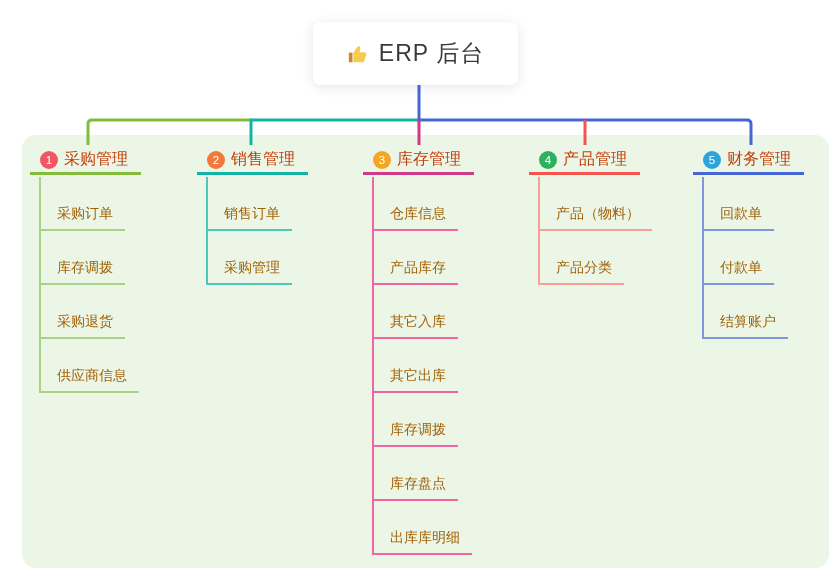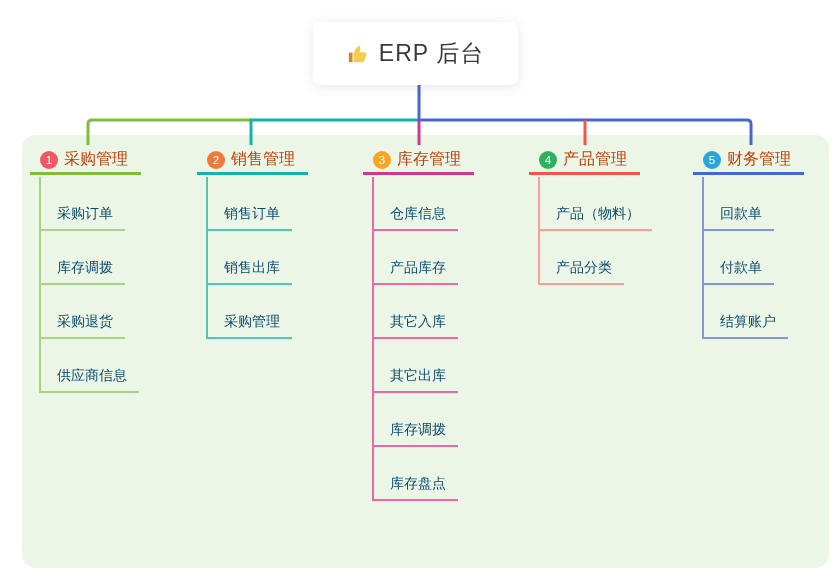--- a/index.html
+++ b/index.html
@@ -22,21 +22,21 @@
   .branch-header { display:flex; align-items:center; height:28px; width:111px;
                    padding-left:10px; border-bottom:3px solid var(--main); cursor:pointer; }
   .badge { width:18px; height:18px; border-radius:50%; background:var(--badge);
            color:#fff; font-size:11.5px; display:inline-flex; align-items:center;
            justify-content:center; margin-right:6px; flex:0 0 auto; }
   .branch-title { font-size:16px; color:#c2410c; white-space:nowrap; }
 
   .branch-children { position:absolute; left:9px; top:30px; border-left:2px solid var(--light); }
   .child-row { height:54px; display:flex; align-items:flex-end; }
   .child-label { padding:0 12px 6px 16px; border-bottom:2px solid var(--light);
-                 font-size:14px; color:#0c4a6e; white-space:nowrap; cursor:pointer; }
+                 font-size:14px; color:#a16207; white-space:nowrap; cursor:pointer; }
 </style>
 </head>
 <body>
 
 <div id="canvas">
 
   <div id="panel" style="background: rgb(235, 246, 231);"></div>
 
   <svg id="connectors" viewBox="0 0 839 588" fill="none" stroke-width="3">
     <path d="M88 145 V124 Q88 120 92 120 H251" stroke="#82bd3a"></path>
@@ -80,23 +80,20 @@
     <div class="branch" style="left: 197px; --main: #14b3a5; --light: #4cc7ba; --badge: #f2793b;">
       <div class="branch-header">
         <span class="badge">2</span>
         <span class="branch-title">销售管理</span>
       </div>
       <div class="branch-children">
         <div class="child-row">
       <div class="child-label">销售订单</div>
     </div>
         <div class="child-row">
-      <div class="child-label">销售出库</div>
-    </div>
-        <div class="child-row">
       <div class="child-label">采购管理</div>
     </div>
       </div>
     </div>
     <div class="branch" style="left: 363px; --main: #ce3a87; --light: #ee66a4; --badge: #f6a523;">
       <div class="branch-header">
         <span class="badge">3</span>
         <span class="branch-title">库存管理</span>
       </div>
       <div class="branch-children">
@@ -110,20 +107,23 @@
       <div class="child-label">其它入库</div>
     </div>
         <div class="child-row">
       <div class="child-label">其它出库</div>
     </div>
         <div class="child-row">
       <div class="child-label">库存调拨</div>
     </div>
         <div class="child-row">
       <div class="child-label">库存盘点</div>
+    </div>
+        <div class="child-row">
+      <div class="child-label">出库库明细</div>
     </div>
       </div>
     </div>
     <div class="branch" style="left: 529px; --main: #f2544e; --light: #f79e99; --badge: #2eb05e;">
       <div class="branch-header">
         <span class="badge">4</span>
         <span class="branch-title">产品管理</span>
       </div>
       <div class="branch-children">
         <div class="child-row">

